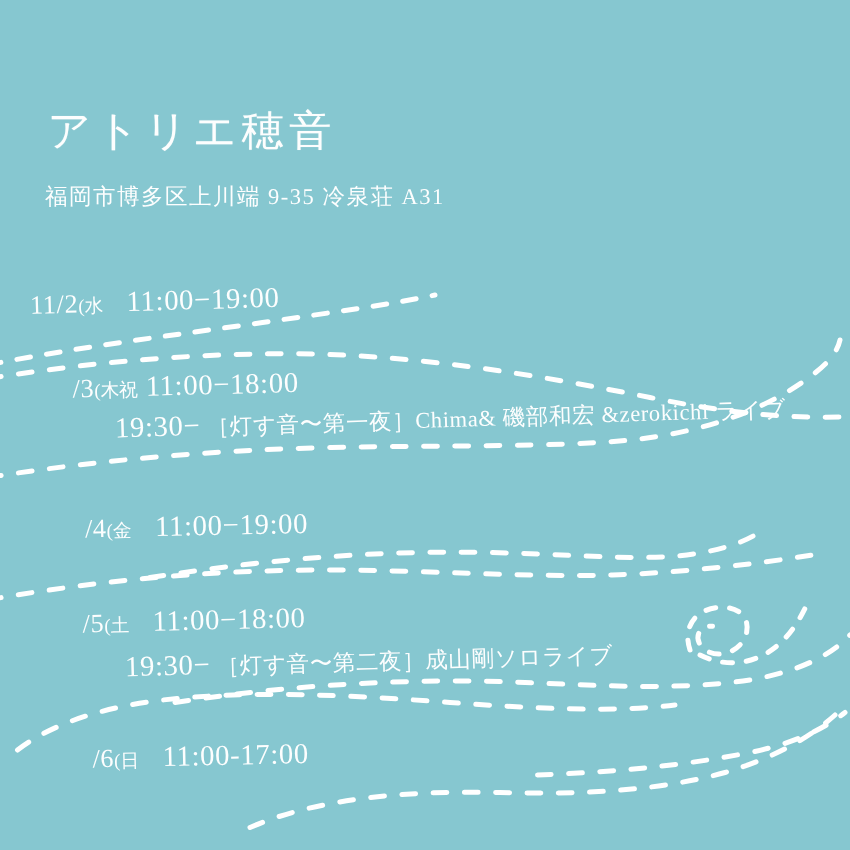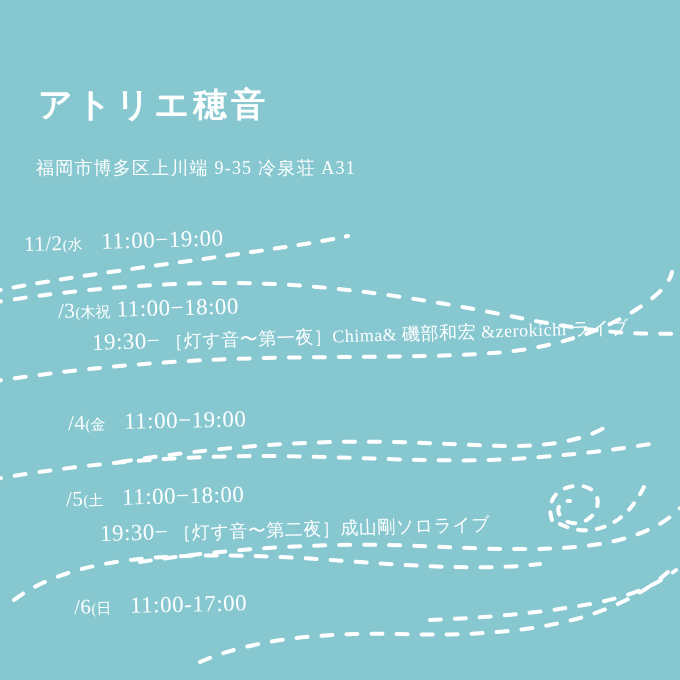--- a/index.html
+++ b/index.html
@@ -20,25 +20,25 @@
     position:absolute; left:0; top:0;
     width:680px; height:680px;
     pointer-events:none;
   }
   .txt { position:absolute; color:#fdfefe; white-space:pre; }
 
   #title {
     left:38px; top:82px;
     font-size:34px;
     letter-spacing:4px;
-    font-weight:700;
+    font-weight:400;
     text-shadow:0 0 1px rgba(255,255,255,.35);
   }
   #addr {
-    left:36px; top:156px;
+    left:36px; top:145px;
     font-size:18px;
     letter-spacing:1.2px;
   }
 
   .sched { position:absolute; left:0; top:0; width:680px; height:680px; }
   .row { position:absolute; color:#fdfefe; white-space:pre; }
   .date { font-size:21px; letter-spacing:.5px; }
   .wd { font-size:15px; letter-spacing:0; }
   .time { font-size:23px; letter-spacing:.5px; }
   .evt  { font-size:18px; letter-spacing:.5px; }

